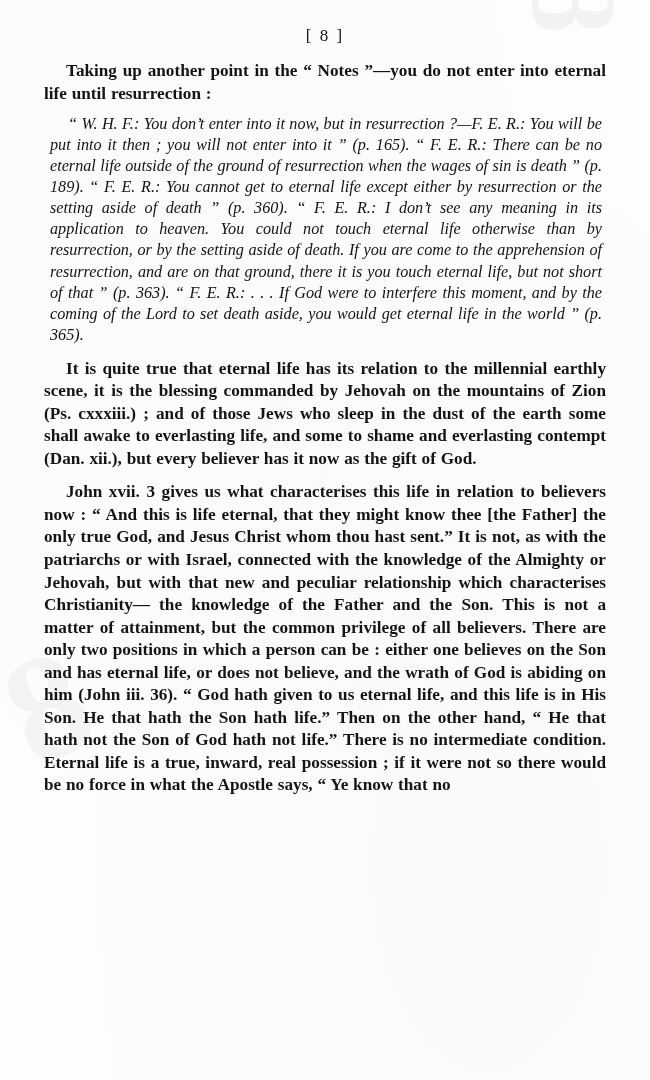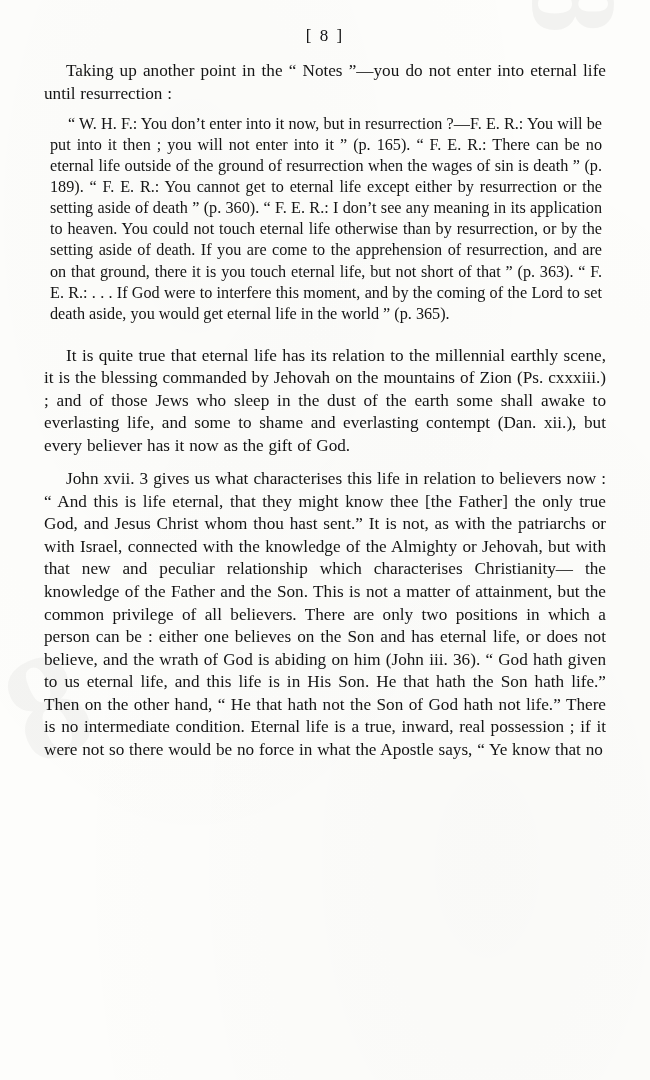--- a/index.html
+++ b/index.html
@@ -67,28 +67,30 @@
     margin-bottom: 14px;
   }
 
   p.body {
     font-size: 17.2px;
     line-height: 1.31;
     text-align: justify;
     margin: 0 0 11px 0;
     text-indent: 22px;
     word-spacing: 0.5px;
+    font-weight: bold;
   }
   p.quote {
     font-size: 16.2px;
     line-height: 1.30;
     text-align: justify;
-    margin: 0 0 20px 0;
+    margin: 0 0 12px 0;
     text-indent: 18px;
     padding: 0 4px 0 6px;
+    font-style: italic;
   }
   p.tight {
     margin-bottom: 9px;
   }
 </style>
 </head>
 <body>
 
 <div class="page">
 

